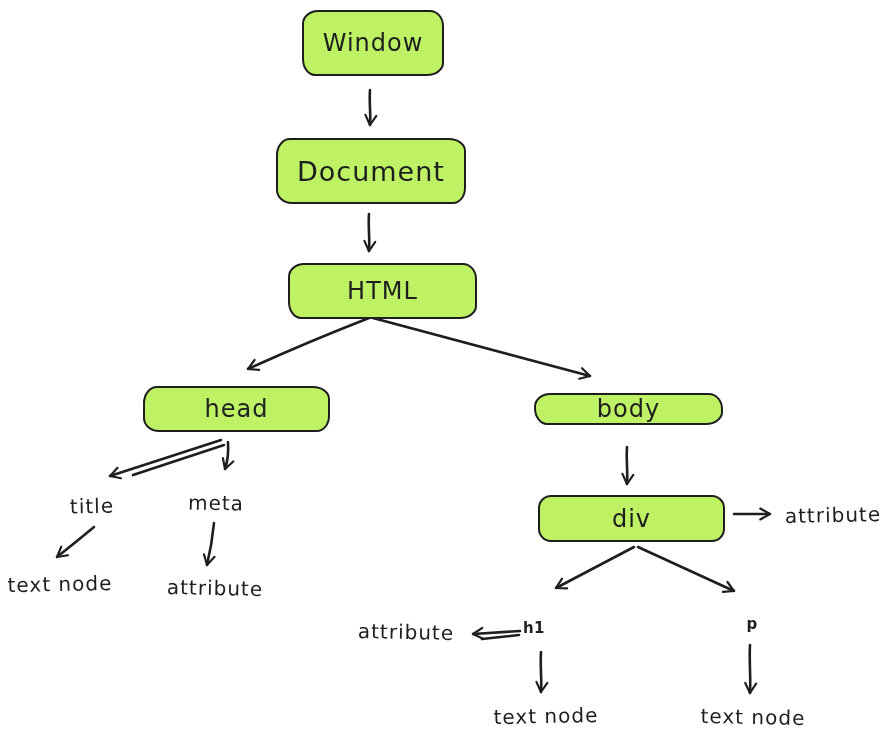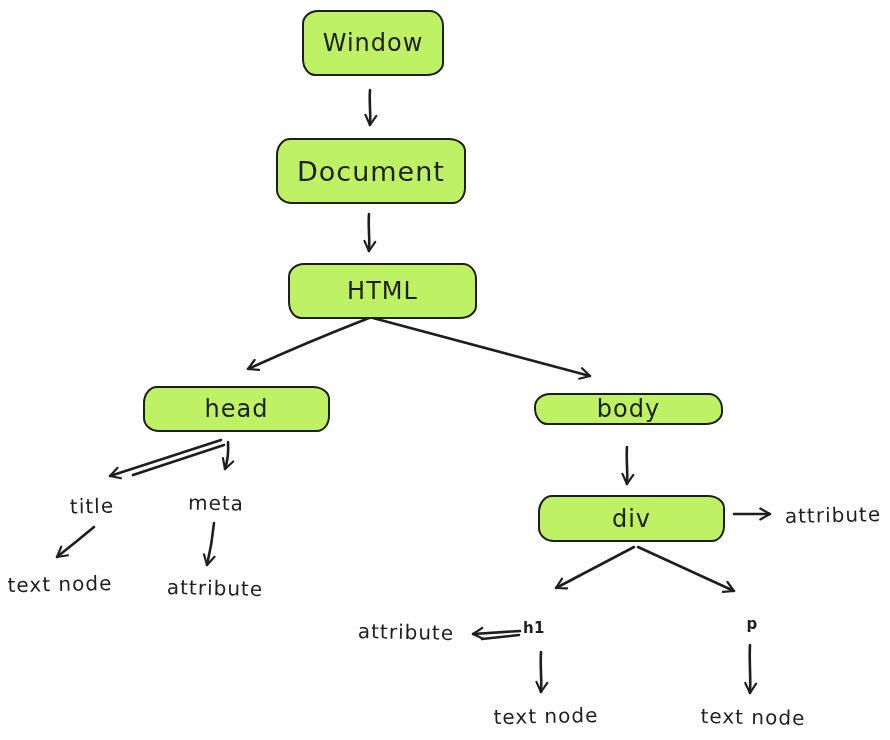--- a/index.html
+++ b/index.html
@@ -83,21 +83,21 @@
     <path class="edge" d="M 519 635 L 482 639"></path>
     <path class="edge" d="M 541 652 C 540 666, 542 681, 541 692" marker-end="url(#ah)"></path>
     <path class="edge" d="M 750 645 C 749 661, 751 679, 750 693" marker-end="url(#ah)"></path>
   </svg>
 
   <div class="node r1" style="left:302px; top:10px;  width:142px; height:66px;">Window</div>
   <div class="node r2" style="left:276px; top:138px; width:190px; height:66px; font-size:27px;">Document</div>
   <div class="node r1" style="left:288px; top:263px; width:189px; height:56px;">HTML</div>
   <div class="node r2" style="left:143px; top:386px; width:187px; height:46px;">head</div>
   <div class="node r1" style="left:534px; top:393px; width:189px; height:32px;">body</div>
-  <div class="node r2" style="left:538px; top:495px; width:187px; height:47px;">div</div>
+  <div class="node r2" style="left:538px; top:495px; width:187px; height:47px;border-radius:13px;">div</div>
 
   <div class="lbl tilt-l" style="left:92px;  top:506px;">title</div>
   <div class="lbl tilt-r" style="left:216px; top:503px;">meta</div>
   <div class="lbl tilt-l" style="left:60px;  top:584px;">text node</div>
   <div class="lbl tilt-r" style="left:215px; top:588px;">attribute</div>
   <div class="lbl tilt-l" style="left:833px; top:515px;">attribute</div>
   <div class="lbl tilt-r" style="left:406px; top:632px;">attribute</div>
   <div class="lbl small" style="left:534px; top:628px;">h1</div>
   <div class="lbl small" style="left:752px; top:624px;">p</div>
   <div class="lbl tilt-l" style="left:546px; top:716px;">text node</div>

